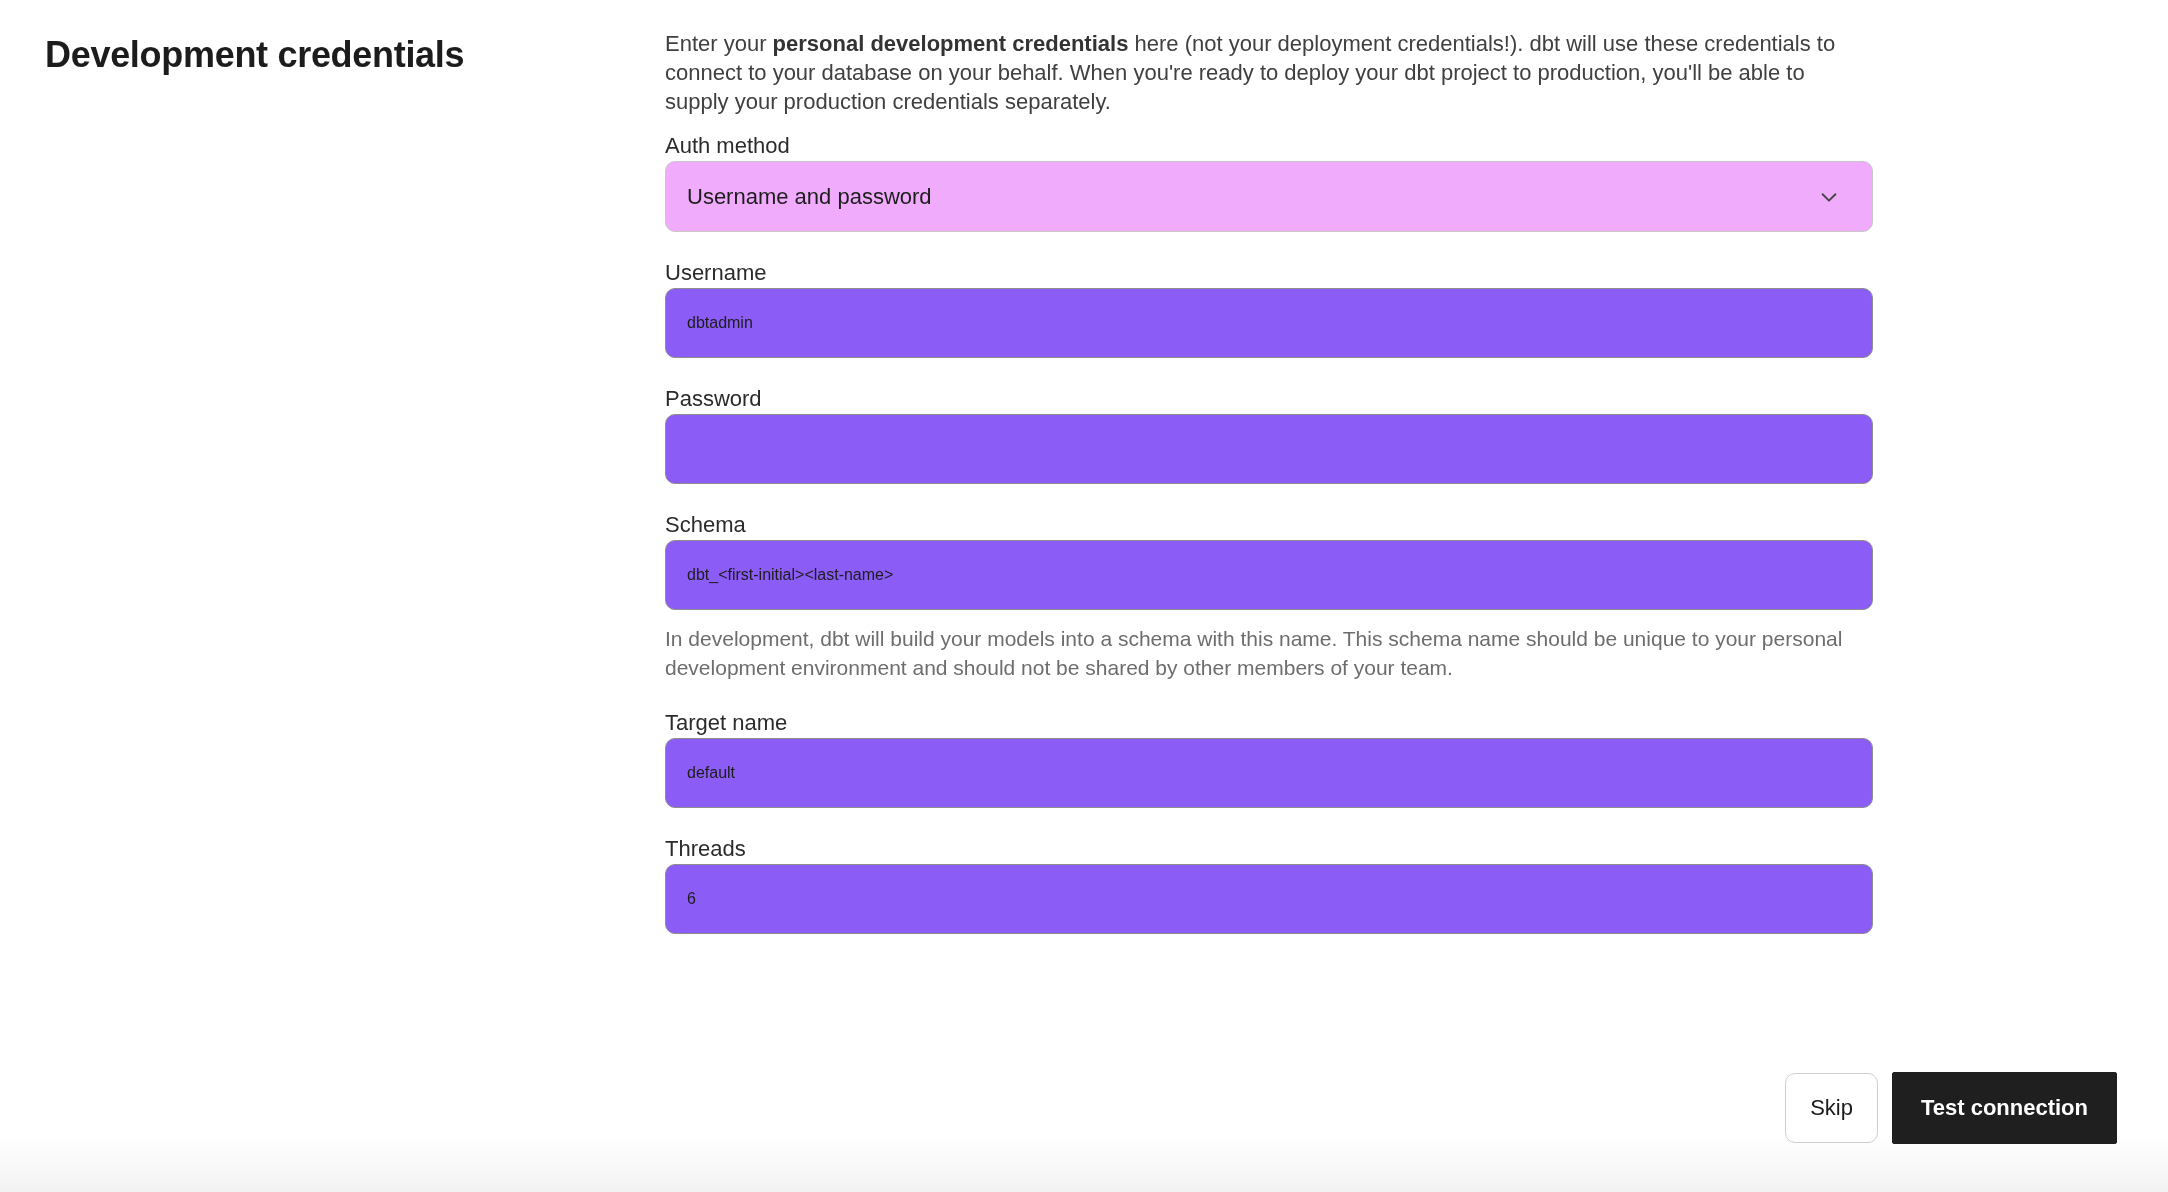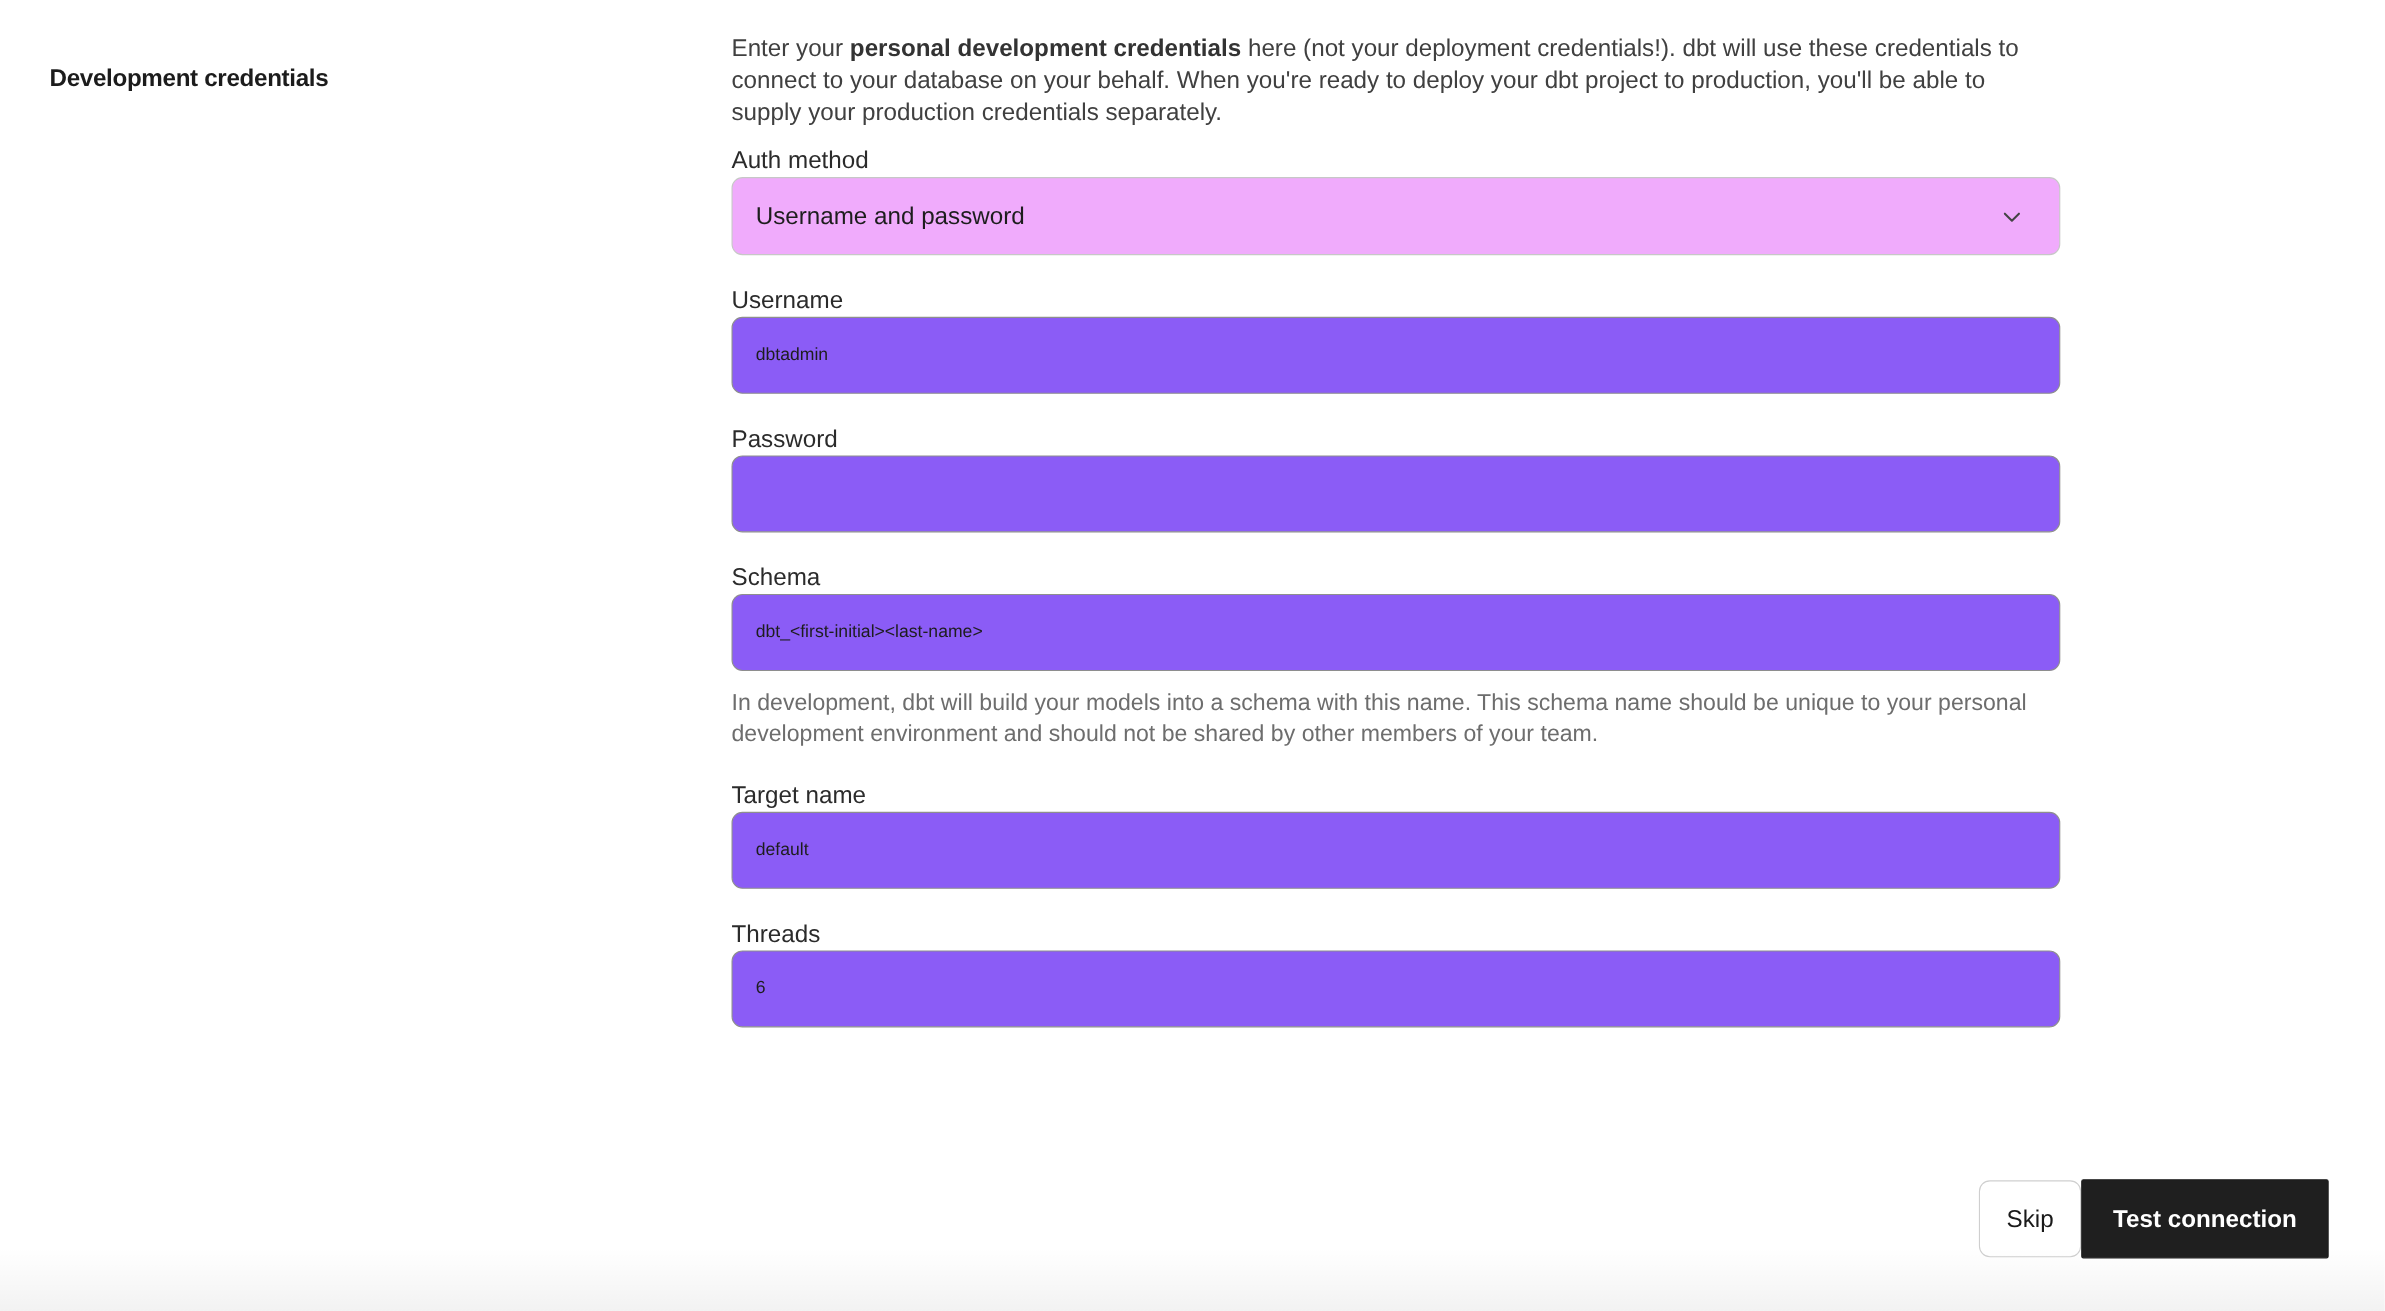--- a/index.html
+++ b/index.html
@@ -6,25 +6,24 @@
   html, body {
     width: 2168px; height: 1192px;
     background: #ffffff;
     font-family: "Liberation Sans", sans-serif;
     overflow: hidden;
     position: relative;
   }
   .page-title {
     position: absolute;
     left: 45px; top: 34px;
-    font-size: 22px;
+    font-size: 36px;
     font-weight: 700;
     letter-spacing: -0.3px;
     color: #1c1c1c;
-    margin-top: 24px;
   }
   .content {
     position: absolute;
     left: 665px; top: 29px;
     width: 1208px;
   }
   .intro {
     font-size: 22px;
     line-height: 29px;
     color: #404040;
@@ -75,20 +74,21 @@
     font-size: 21px;
     line-height: 29px;
     color: #6d6d6d;
   }
   .footer-actions {
     position: absolute;
     top: 1072px;
     right: 51px;
     display: flex;
     align-items: center;
+    gap: 14px;
   }
   .btn {
     font-family: "Liberation Sans", sans-serif;
     font-size: 22px;
     border-radius: 10px;
     cursor: pointer;
   }
   .btn-secondary {
     height: 70px;
     padding: 0 24px;

